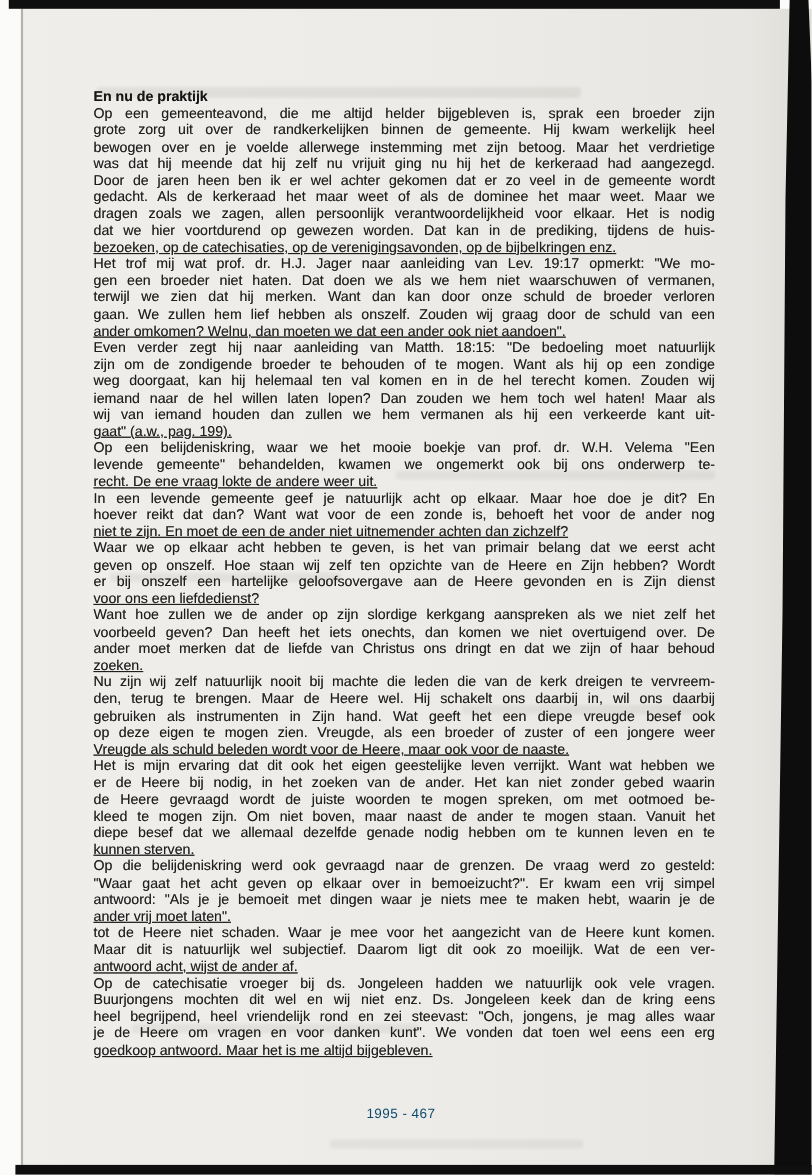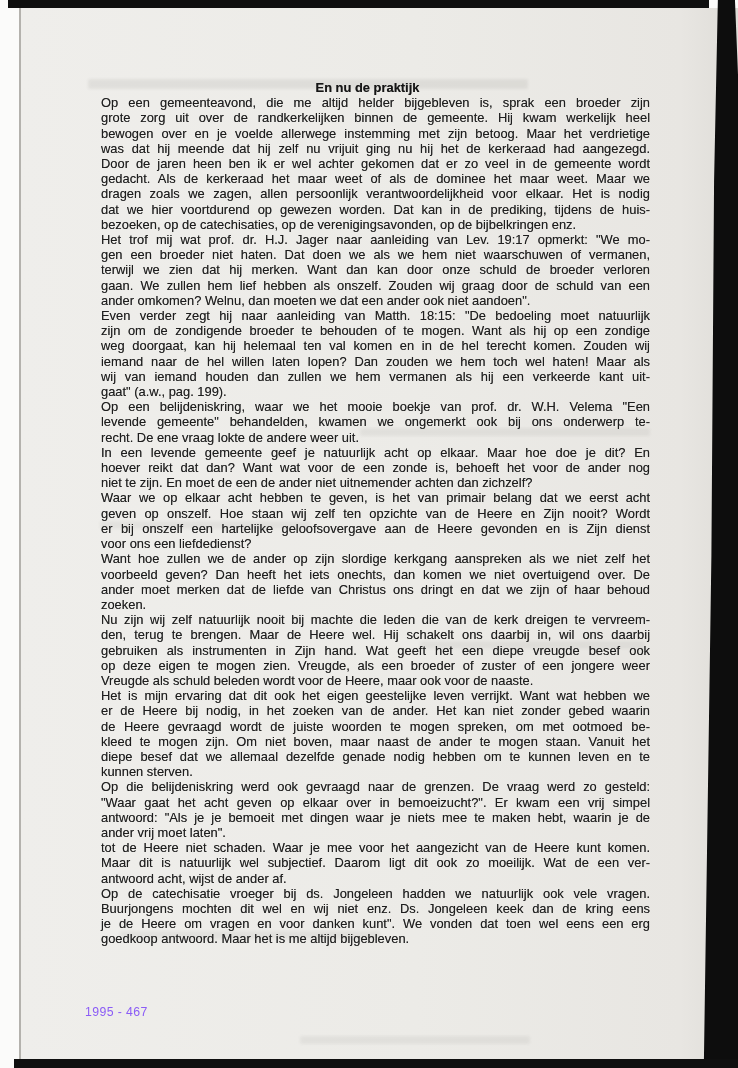--- a/index.html
+++ b/index.html
@@ -43,44 +43,44 @@
   .column {
     position: absolute;
     left: 85px; top: 80px;
     width: 565px;
     font-size: 12.9px;
     line-height: 15.2px;
     color: #1e1e1e;
     text-shadow: 0 0 0.5px rgba(30,30,30,0.55);
   }
   .title {
-    text-align: center;
+    text-align: left;
     font-weight: bold;
     color: #151515;
   }
   .para { margin: 0; }
   .line {
     text-align: justify;
     text-align-last: justify;
     white-space: normal;
-    margin-left: 16px;
   }
   .line.last {
     text-align: justify;
     text-align-last: left;
+    text-decoration: underline;
   }
   .footer {
     position: absolute;
     left: 85px; top: 1005px;
     width: 559px;
-    text-align: left;
+    text-align: center;
     font-size: 12.3px;
     line-height: 15px;
     letter-spacing: 0.4px;
-    color: #8b5cf6;
+    color: #0c4a6e;
   }
   
   .ghost {
     position: absolute;
     height: 10px;
     background: #55544f;
     opacity: 0.07;
     filter: blur(1.5px);
     border-radius: 2px;
   }
@@ -137,21 +137,21 @@
         <div class="line">levende gemeente" behandelden, kwamen we ongemerkt ook bij ons onderwerp te-</div>
         <div class="line last">recht. De ene vraag lokte de andere weer uit.</div>
       </div>
       <div class="para">
         <div class="line">In een levende gemeente geef je natuurlijk acht op elkaar. Maar hoe doe je dit? En</div>
         <div class="line">hoever reikt dat dan? Want wat voor de een zonde is, behoeft het voor de ander nog</div>
         <div class="line last">niet te zijn. En moet de een de ander niet uitnemender achten dan zichzelf?</div>
       </div>
       <div class="para">
         <div class="line">Waar we op elkaar acht hebben te geven, is het van primair belang dat we eerst acht</div>
-        <div class="line">geven op onszelf. Hoe staan wij zelf ten opzichte van de Heere en Zijn nooit? Wordt</div>
+        <div class="line">geven op onszelf. Hoe staan wij zelf ten opzichte van de Heere en Zijn hebben? Wordt</div>
         <div class="line">er bij onszelf een hartelijke geloofsovergave aan de Heere gevonden en is Zijn dienst</div>
         <div class="line last">voor ons een liefdedienst?</div>
       </div>
       <div class="para">
         <div class="line">Want hoe zullen we de ander op zijn slordige kerkgang aanspreken als we niet zelf het</div>
         <div class="line">voorbeeld geven? Dan heeft het iets onechts, dan komen we niet overtuigend over. De</div>
         <div class="line">ander moet merken dat de liefde van Christus ons dringt en dat we zijn of haar behoud</div>
         <div class="line last">zoeken.</div>
       </div>
       <div class="para">
@@ -178,20 +178,21 @@
         <div class="line last">ander vrij moet laten".</div>
       </div>
       <div class="para">
         <div class="line">tot de Heere niet schaden. Waar je mee voor het aangezicht van de Heere kunt komen.</div>
         <div class="line">Maar dit is natuurlijk wel subjectief. Daarom ligt dit ook zo moeilijk. Wat de een ver-</div>
         <div class="line last">antwoord acht, wijst de ander af.</div>
       </div>
       <div class="para">
         <div class="line">Op de catechisatie vroeger bij ds. Jongeleen hadden we natuurlijk ook vele vragen.</div>
         <div class="line">Buurjongens mochten dit wel en wij niet enz. Ds. Jongeleen keek dan de kring eens</div>
+        <div class="line">heel begrijpend, heel vriendelijk rond en zei steevast: "Och, jongens, je mag alles waar</div>
         <div class="line">je de Heere om vragen en voor danken kunt". We vonden dat toen wel eens een erg</div>
         <div class="line last">goedkoop antwoord. Maar het is me altijd bijgebleven.</div>
       </div>
     </div>
 </div>
 
 <div class="footer">1995 - 467</div>
 
 <div class="gutter-line"></div>
 <div class="edge-top"></div>

